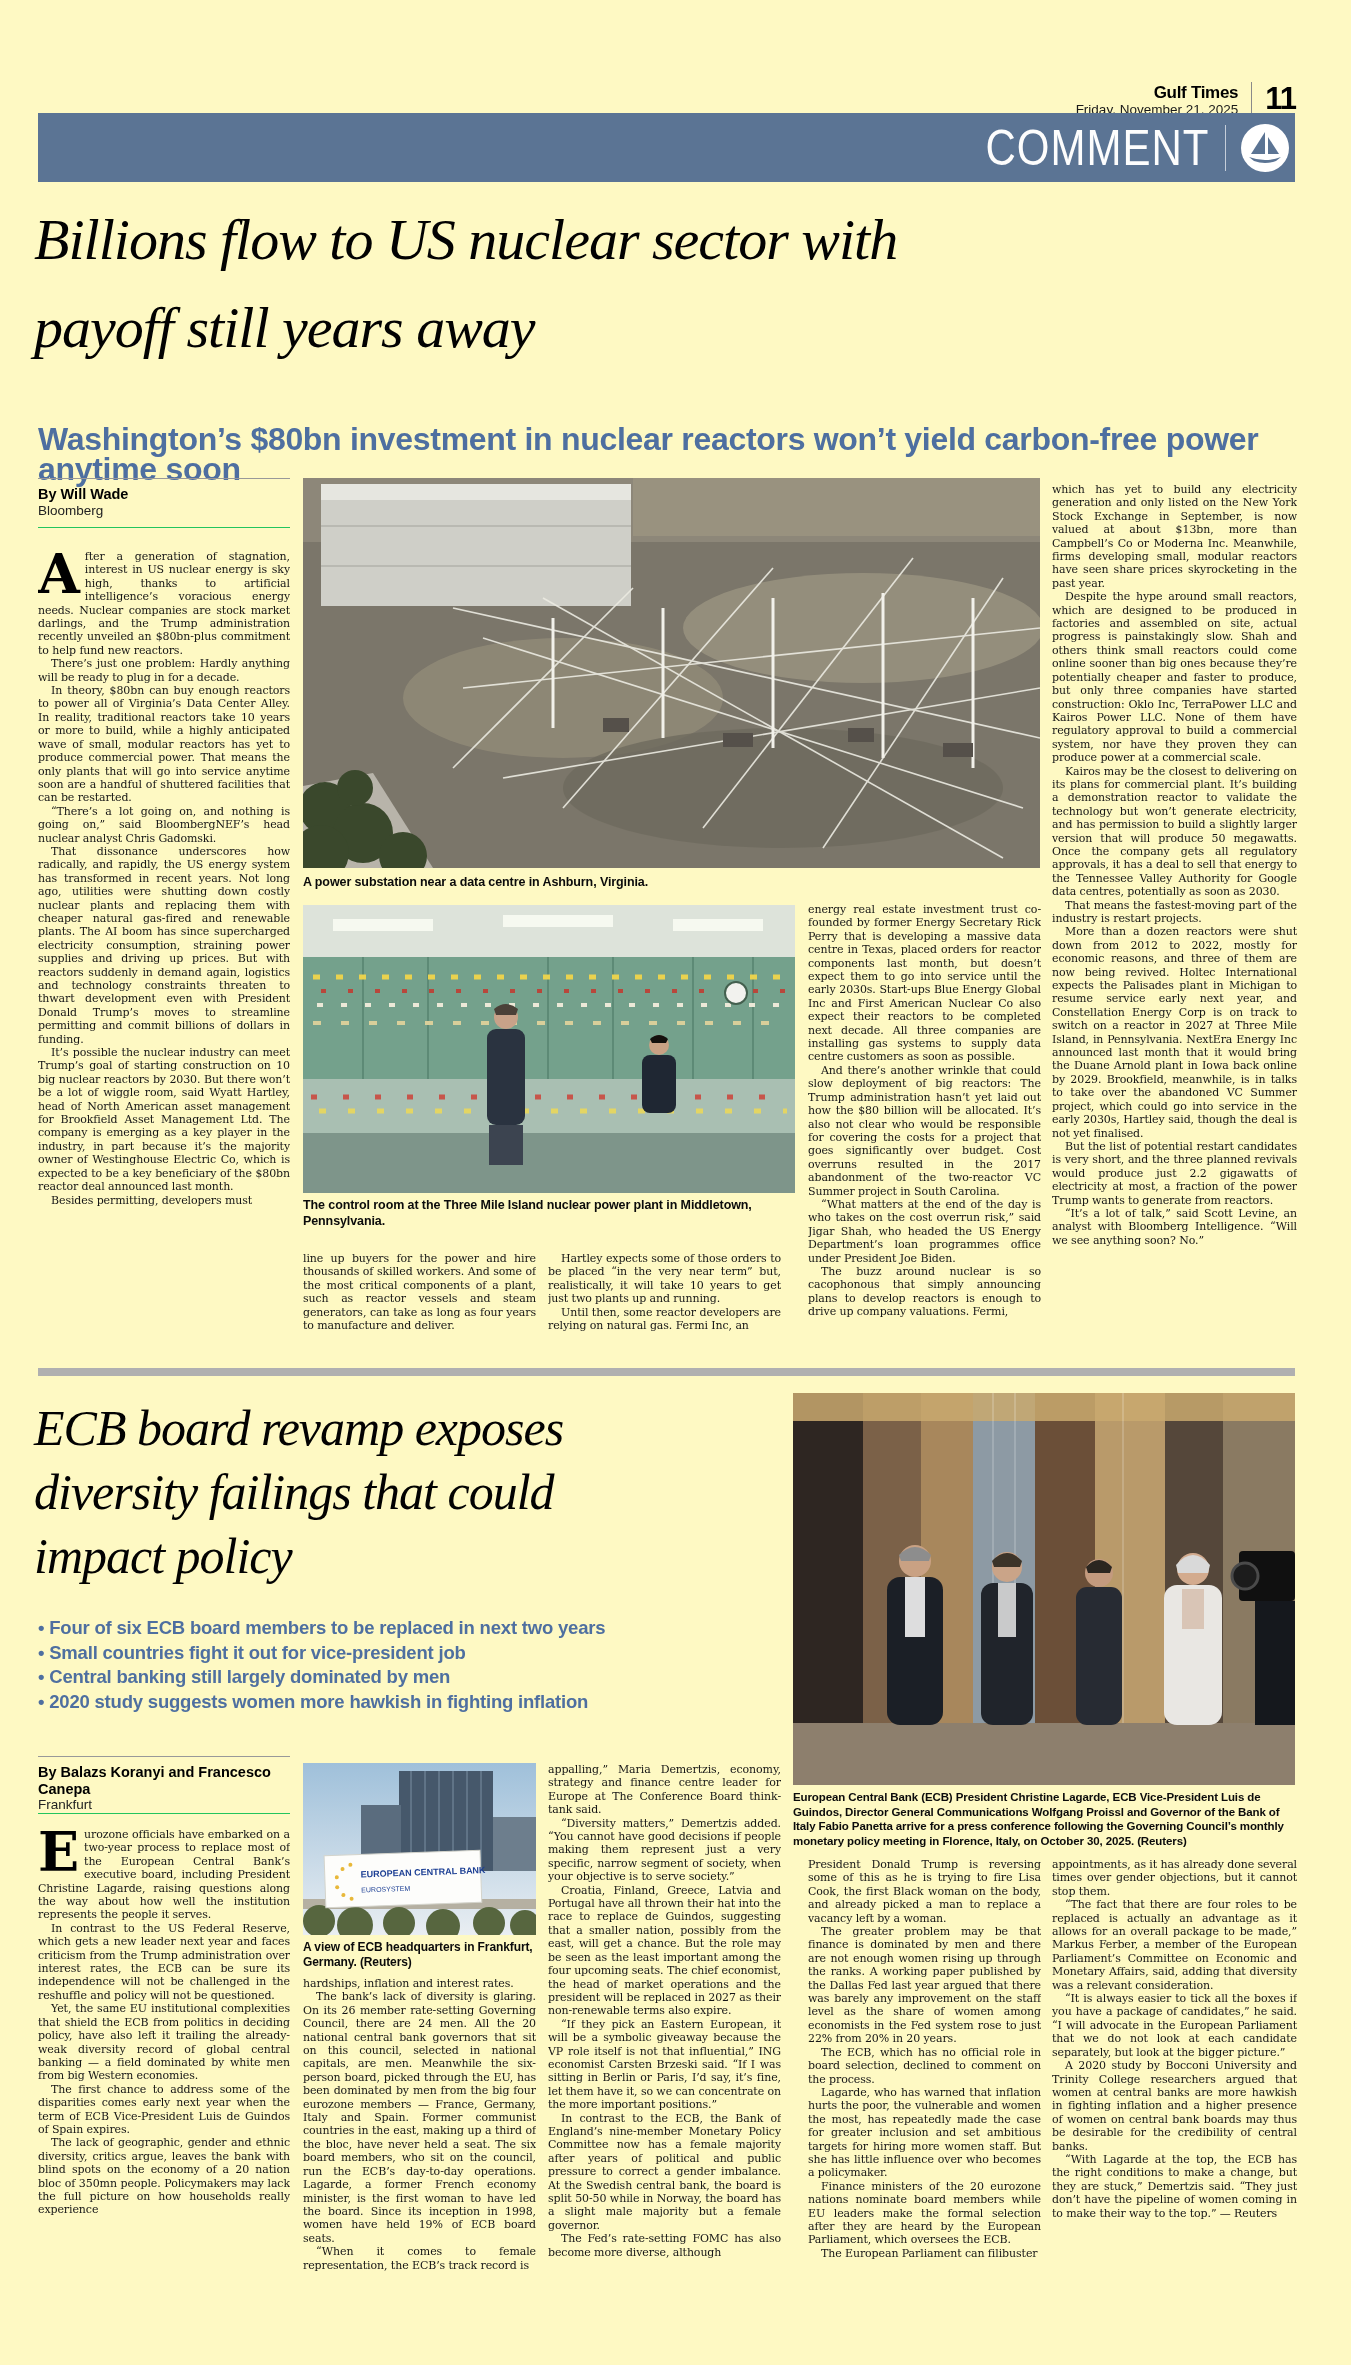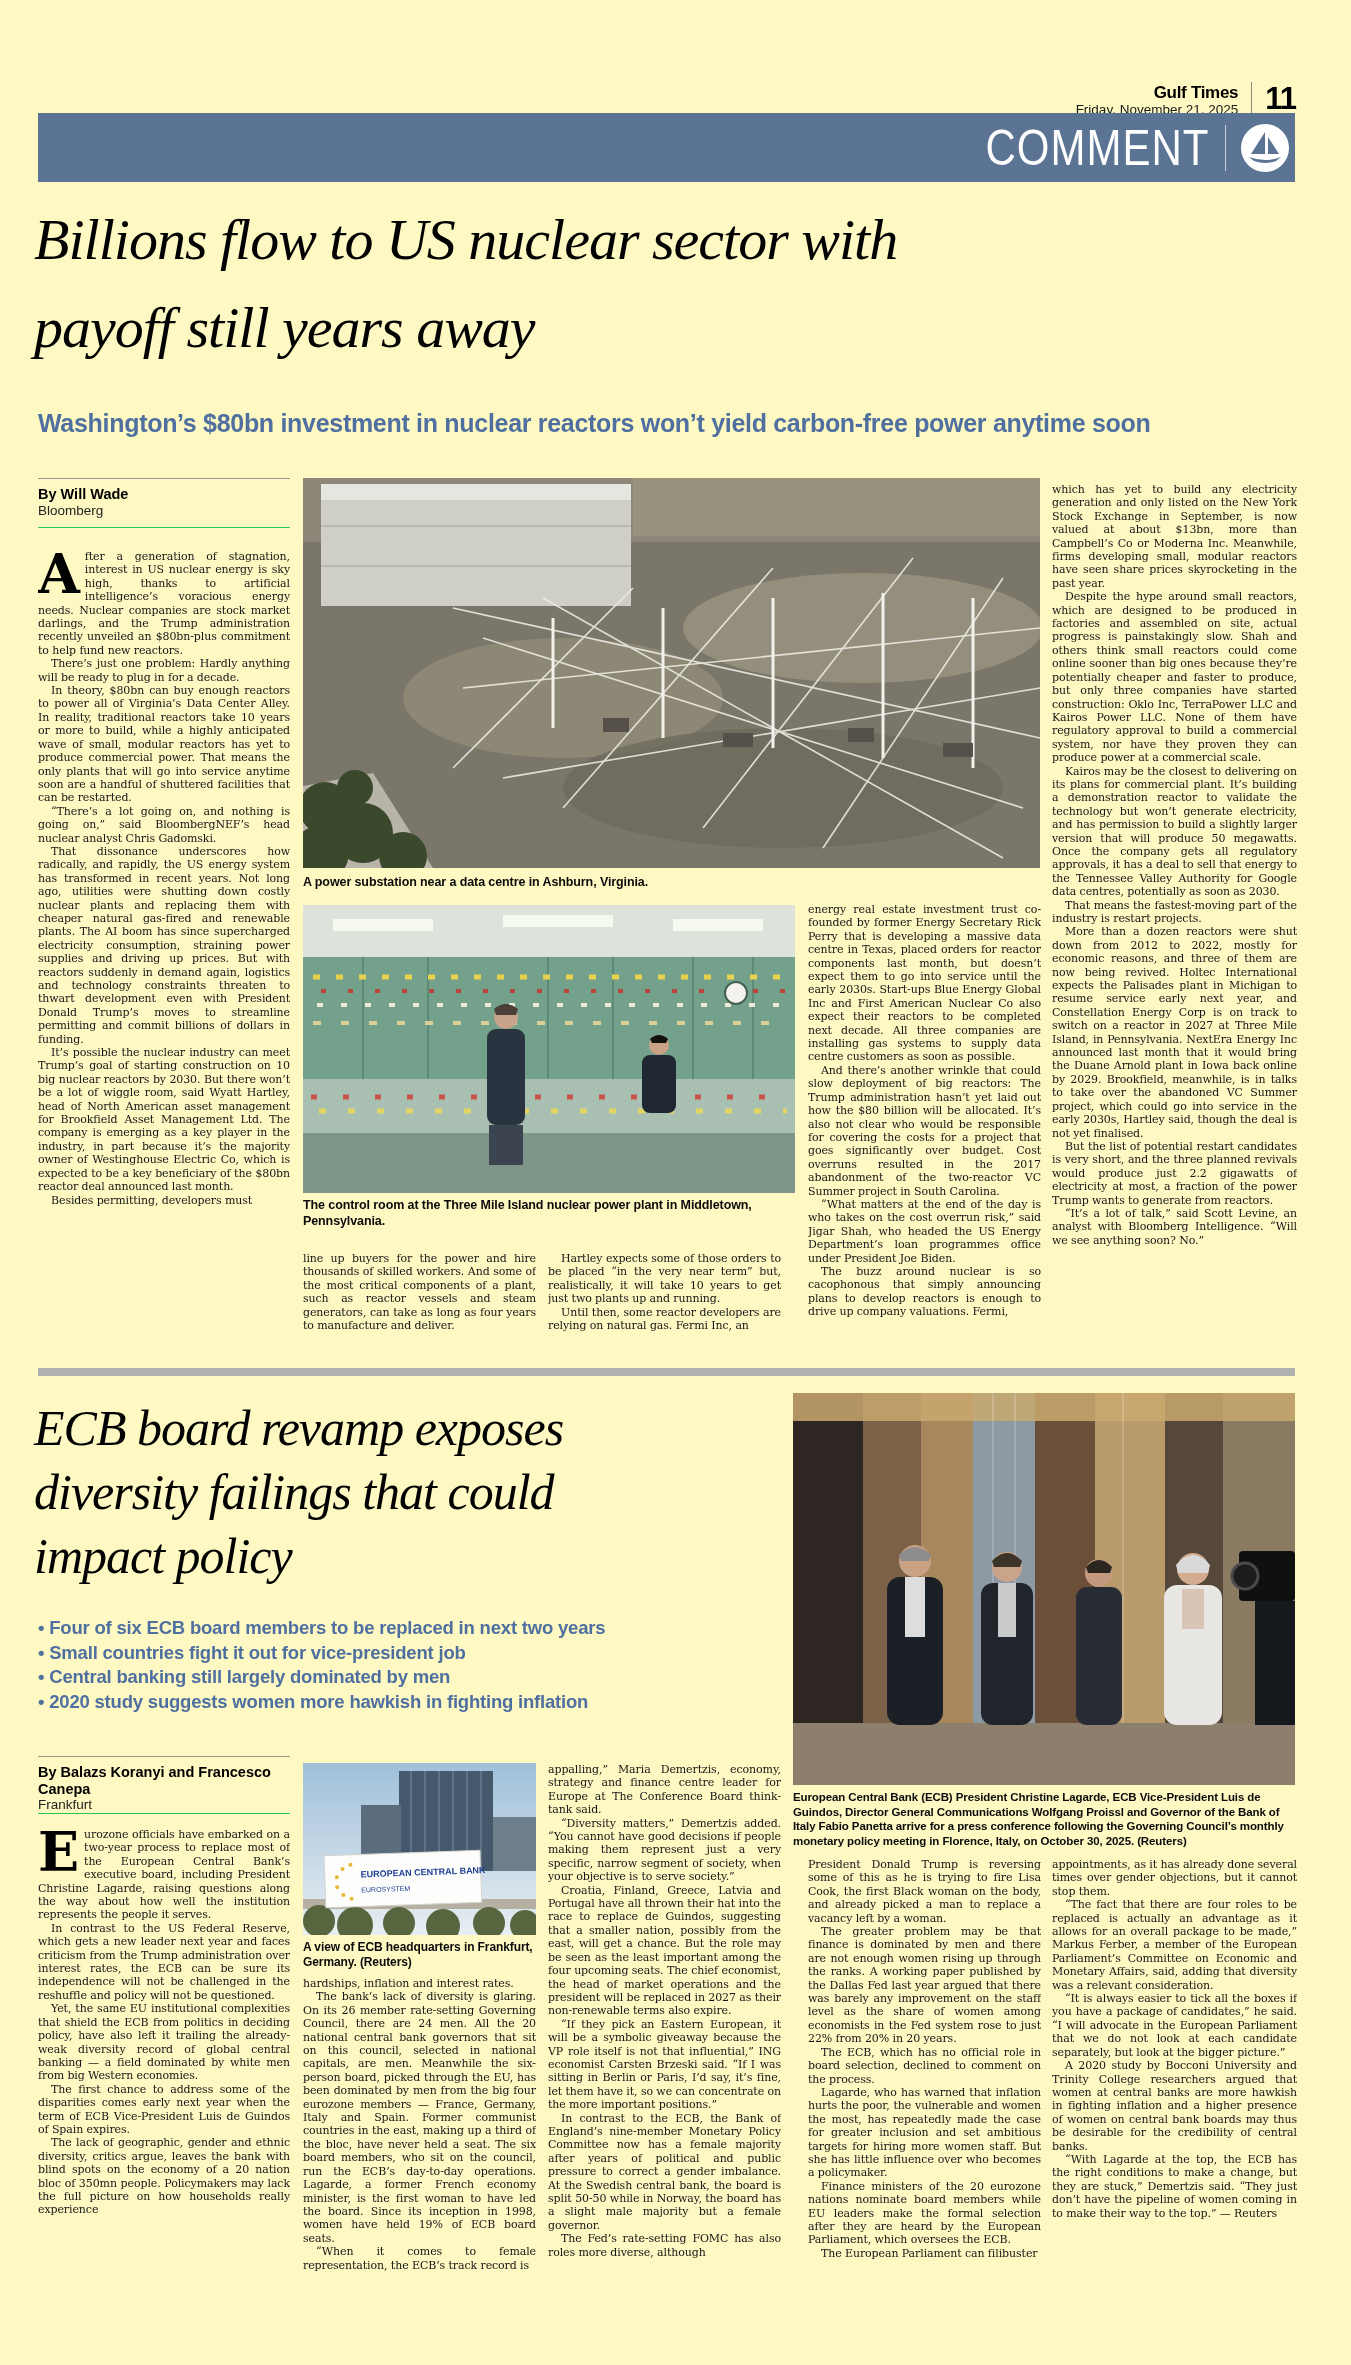--- a/index.html
+++ b/index.html
@@ -16,21 +16,21 @@
   .banner{position:absolute;left:38px;top:113px;width:1257px;height:69px;background:#5b7494;
           display:flex;align-items:center;justify-content:flex-end;padding-right:6px;box-sizing:border-box;gap:15px;}
   .banner-label{color:#fdfdfd;font-size:42px;line-height:42px;letter-spacing:1px;display:inline-block;
                 transform:scaleY(1.18);transform-origin:center;font-weight:400;}
   .banner-sep{width:1.5px;height:46px;background:rgba(255,255,255,.65);}
   .banner-badge{width:48px;height:48px;border-radius:50%;background:#fff;display:flex;align-items:center;justify-content:center;}
   
   .headline{position:absolute;font-family:"Liberation Serif",serif;font-style:italic;color:#020202;}
   .hl-nuclear{left:34px;top:196px;width:900px;font-size:58px;line-height:88px;letter-spacing:-1px;}
   .hl-ecb{left:34px;top:1396px;width:590px;font-size:50px;line-height:64px;letter-spacing:-1px;}
-  .standfirst{position:absolute;left:38px;top:408px;width:1257px;font-weight:bold;font-size:25px;line-height:30px;
+  .standfirst{position:absolute;left:38px;top:424px;width:1257px;font-weight:bold;font-size:32px;line-height:30px;
               color:#4e6fa0;letter-spacing:-0.3px;}
   .bullets{position:absolute;left:38px;top:1616px;width:730px;margin:0;padding:0;list-style:none;}
   .bullets li{font-weight:bold;font-size:18.5px;line-height:24.5px;color:#4e6fa0;letter-spacing:-0.2px;}
   .bullets li::before{content:"• ";}
   
   .byline-block{position:absolute;width:252px;border-top:1px solid #999;border-bottom:1px solid #22c55e;
                 padding:7px 0 9px 0;box-sizing:border-box;}
   .bb-nuclear{left:38px;top:478px;height:50px;}
   .bb-ecb{left:38px;top:1756px;height:58px;}
   .byline{font-weight:bold;font-size:14.5px;line-height:16.5px;color:#000;}
@@ -339,21 +339,21 @@
     <p class="flush">hardships, inflation and interest rates.</p>
     <p>The bank’s lack of diversity is glaring. On its 26 member rate-setting Governing Council, there are 24 men. All the 20 national central bank governors that sit on this council, selected in national capitals, are men. Meanwhile the six-person board, picked through the EU, has been dominated by men from the big four eurozone members — France, Germany, Italy and Spain. Former communist countries in the east, making up a third of the bloc, have never held a seat. The six board members, who sit on the council, run the ECB’s day-to-day operations. Lagarde, a former French economy minister, is the first woman to have led the board. Since its inception in 1998, women have held 19% of ECB board seats.</p>
     <p>“When it comes to female representation, the ECB’s track record is</p>
   </div>
   <div class="col ecbc3">
     <p class="flush">appalling,” Maria Demertzis, economy, strategy and finance centre leader for Europe at The Conference Board think-tank said.</p>
     <p>“Diversity matters,” Demertzis added. “You cannot have good decisions if people making them represent just a very specific, narrow segment of society, when your objective is to serve society.”</p>
     <p>Croatia, Finland, Greece, Latvia and Portugal have all thrown their hat into the race to replace de Guindos, suggesting that a smaller nation, possibly from the east, will get a chance. But the role may be seen as the least important among the four upcoming seats. The chief economist, the head of market operations and the president will be replaced in 2027 as their non-renewable terms also expire.</p>
     <p>“If they pick an Eastern European, it will be a symbolic giveaway because the VP role itself is not that influential,” ING economist Carsten Brzeski said. “If I was sitting in Berlin or Paris, I’d say, it’s fine, let them have it, so we can concentrate on the more important positions.”</p>
     <p>In contrast to the ECB, the Bank of England’s nine-member Monetary Policy Committee now has a female majority after years of political and public pressure to correct a gender imbalance. At the Swedish central bank, the board is split 50-50 while in Norway, the board has a slight male majority but a female governor.</p>
-    <p>The Fed’s rate-setting FOMC has also roles more diverse, although</p>
+    <p>The Fed’s rate-setting FOMC has also become more diverse, although</p>
   </div>
   <div class="col ecbc4">
     <p class="flush">President Donald Trump is reversing some of this as he is trying to fire Lisa Cook, the first Black woman on the body, and already picked a man to replace a vacancy left by a woman.</p>
     <p>The greater problem may be that finance is dominated by men and there are not enough women rising up through the ranks. A working paper published by the Dallas Fed last year argued that there was barely any improvement on the staff level as the share of women among economists in the Fed system rose to just 22% from 20% in 20 years.</p>
     <p>The ECB, which has no official role in board selection, declined to comment on the process.</p>
     <p>Lagarde, who has warned that inflation hurts the poor, the vulnerable and women the most, has repeatedly made the case for greater inclusion and set ambitious targets for hiring more women staff. But she has little influence over who becomes a policymaker.</p>
     <p>Finance ministers of the 20 eurozone nations nominate board members while EU leaders make the formal selection after they are heard by the European Parliament, which oversees the ECB.</p>
     <p>The European Parliament can filibuster</p>
   </div>
   <div class="col ecbc5">

